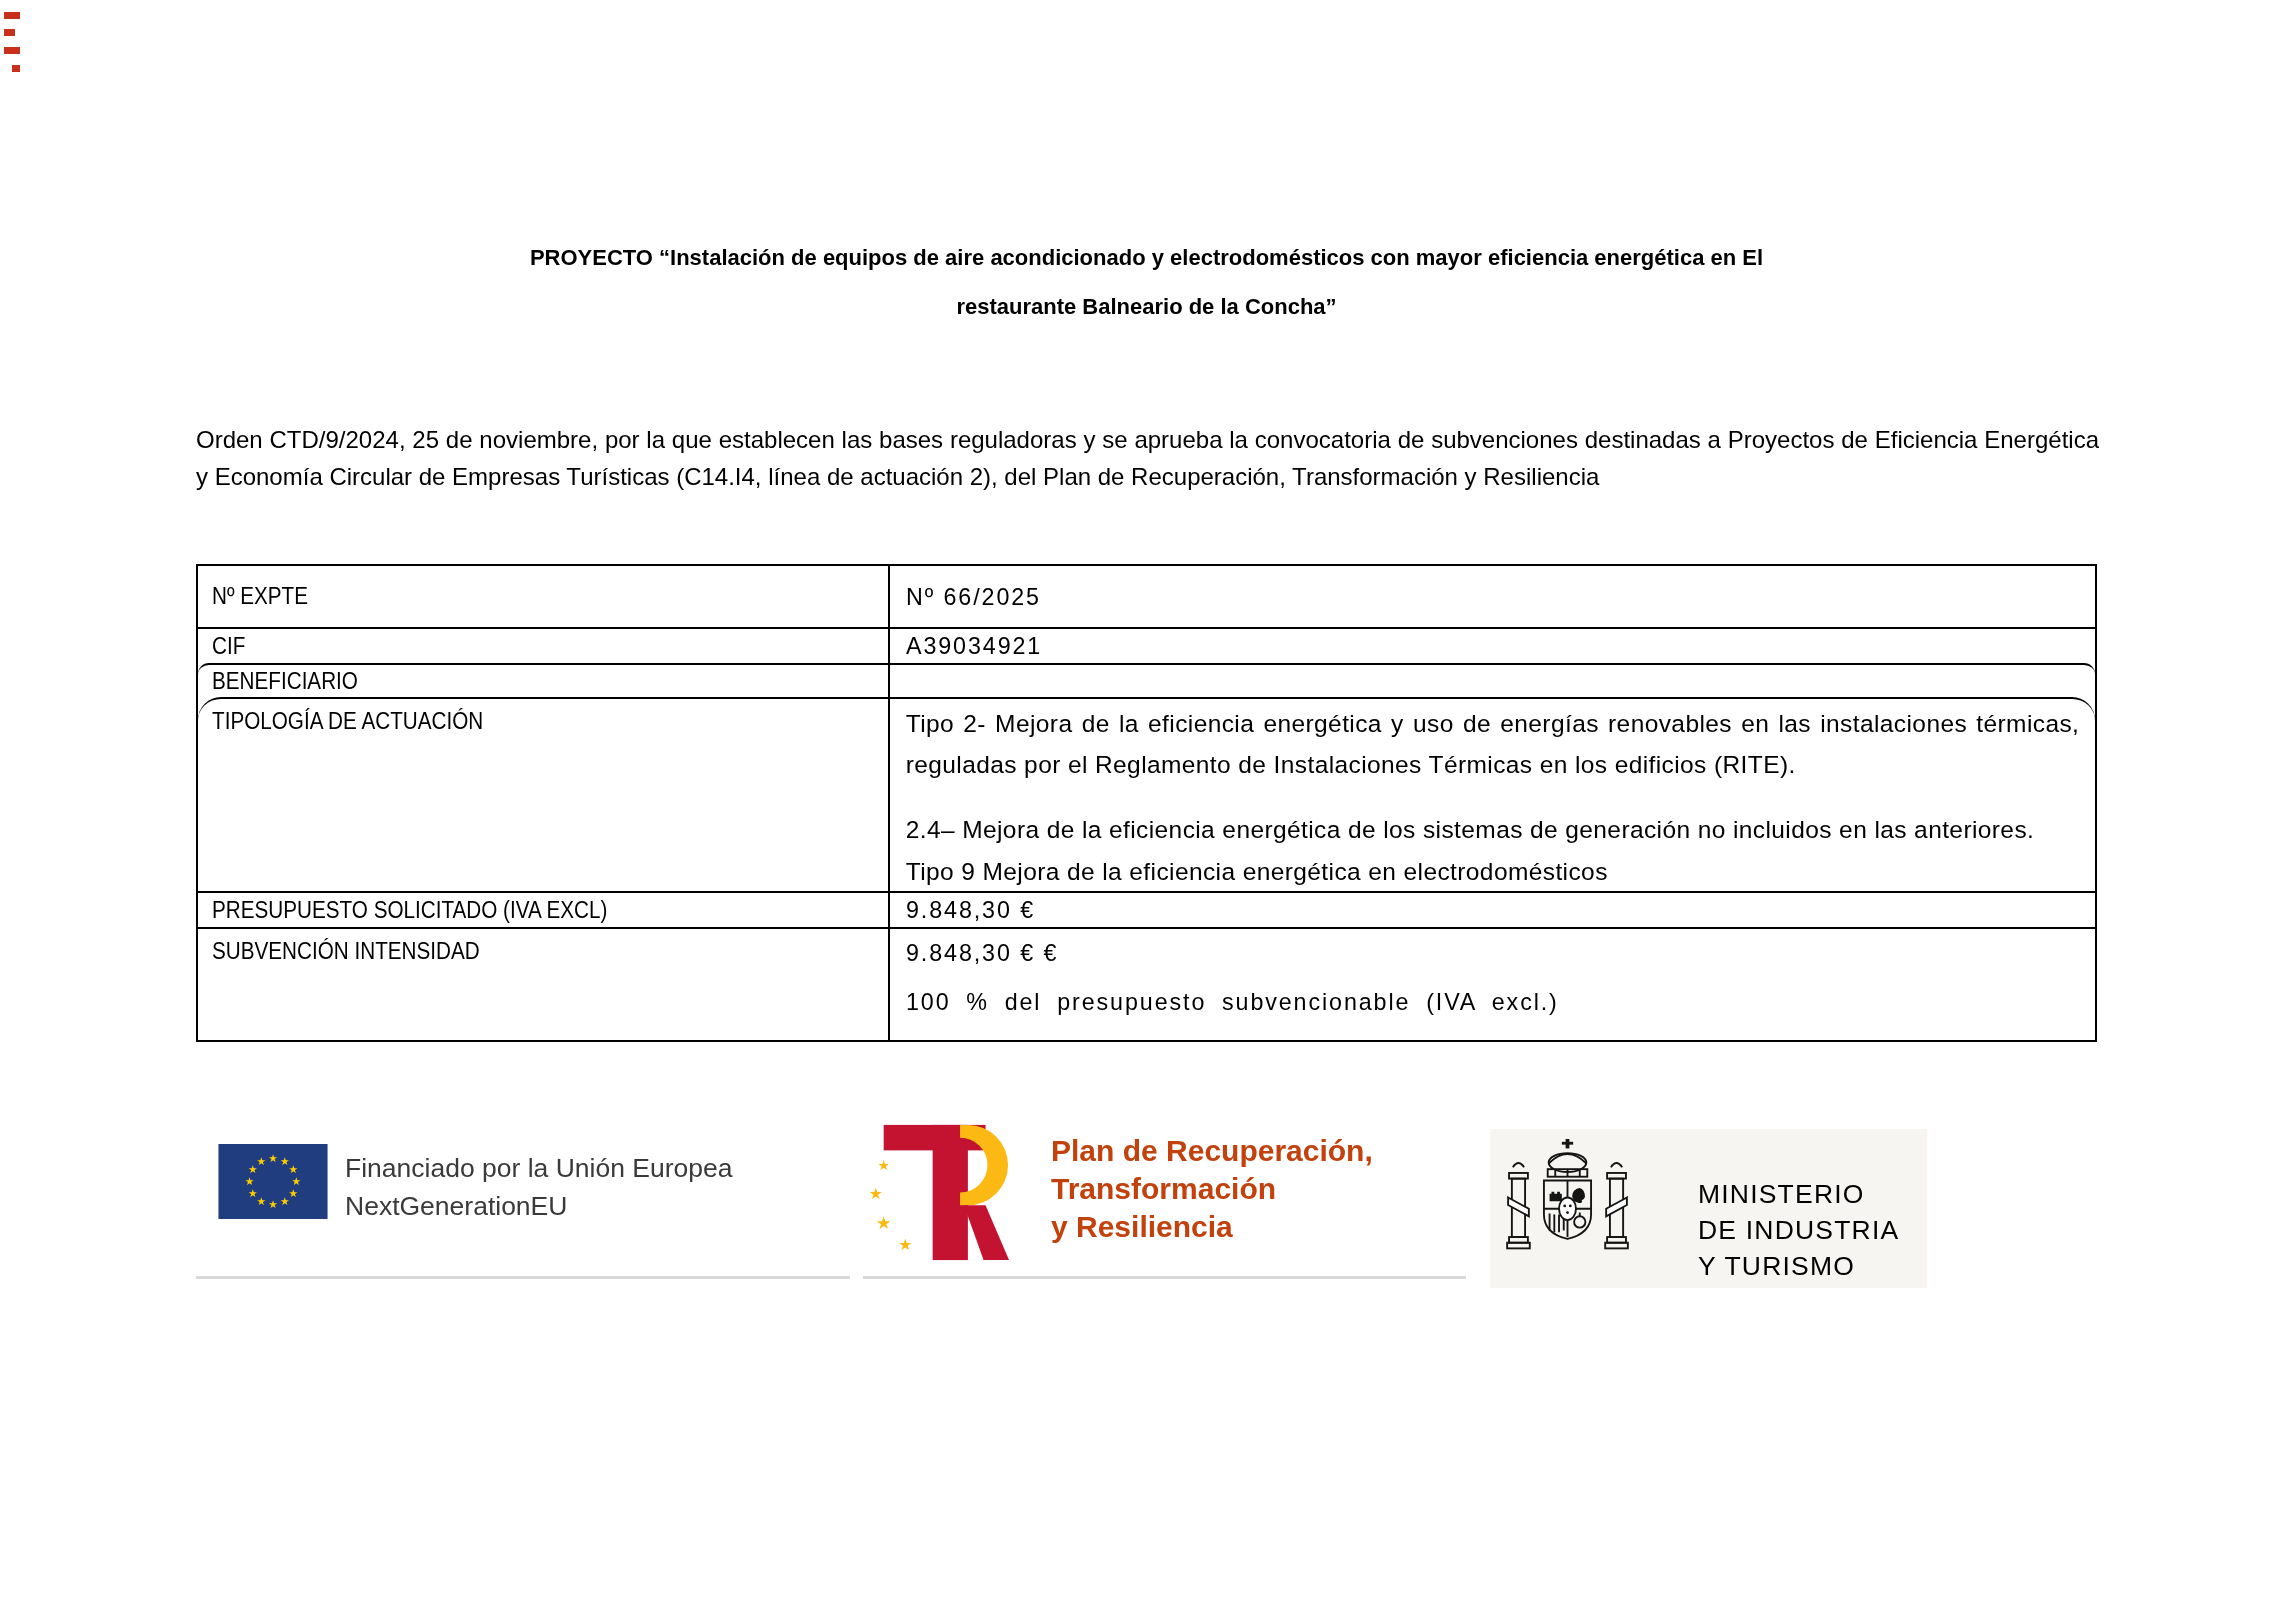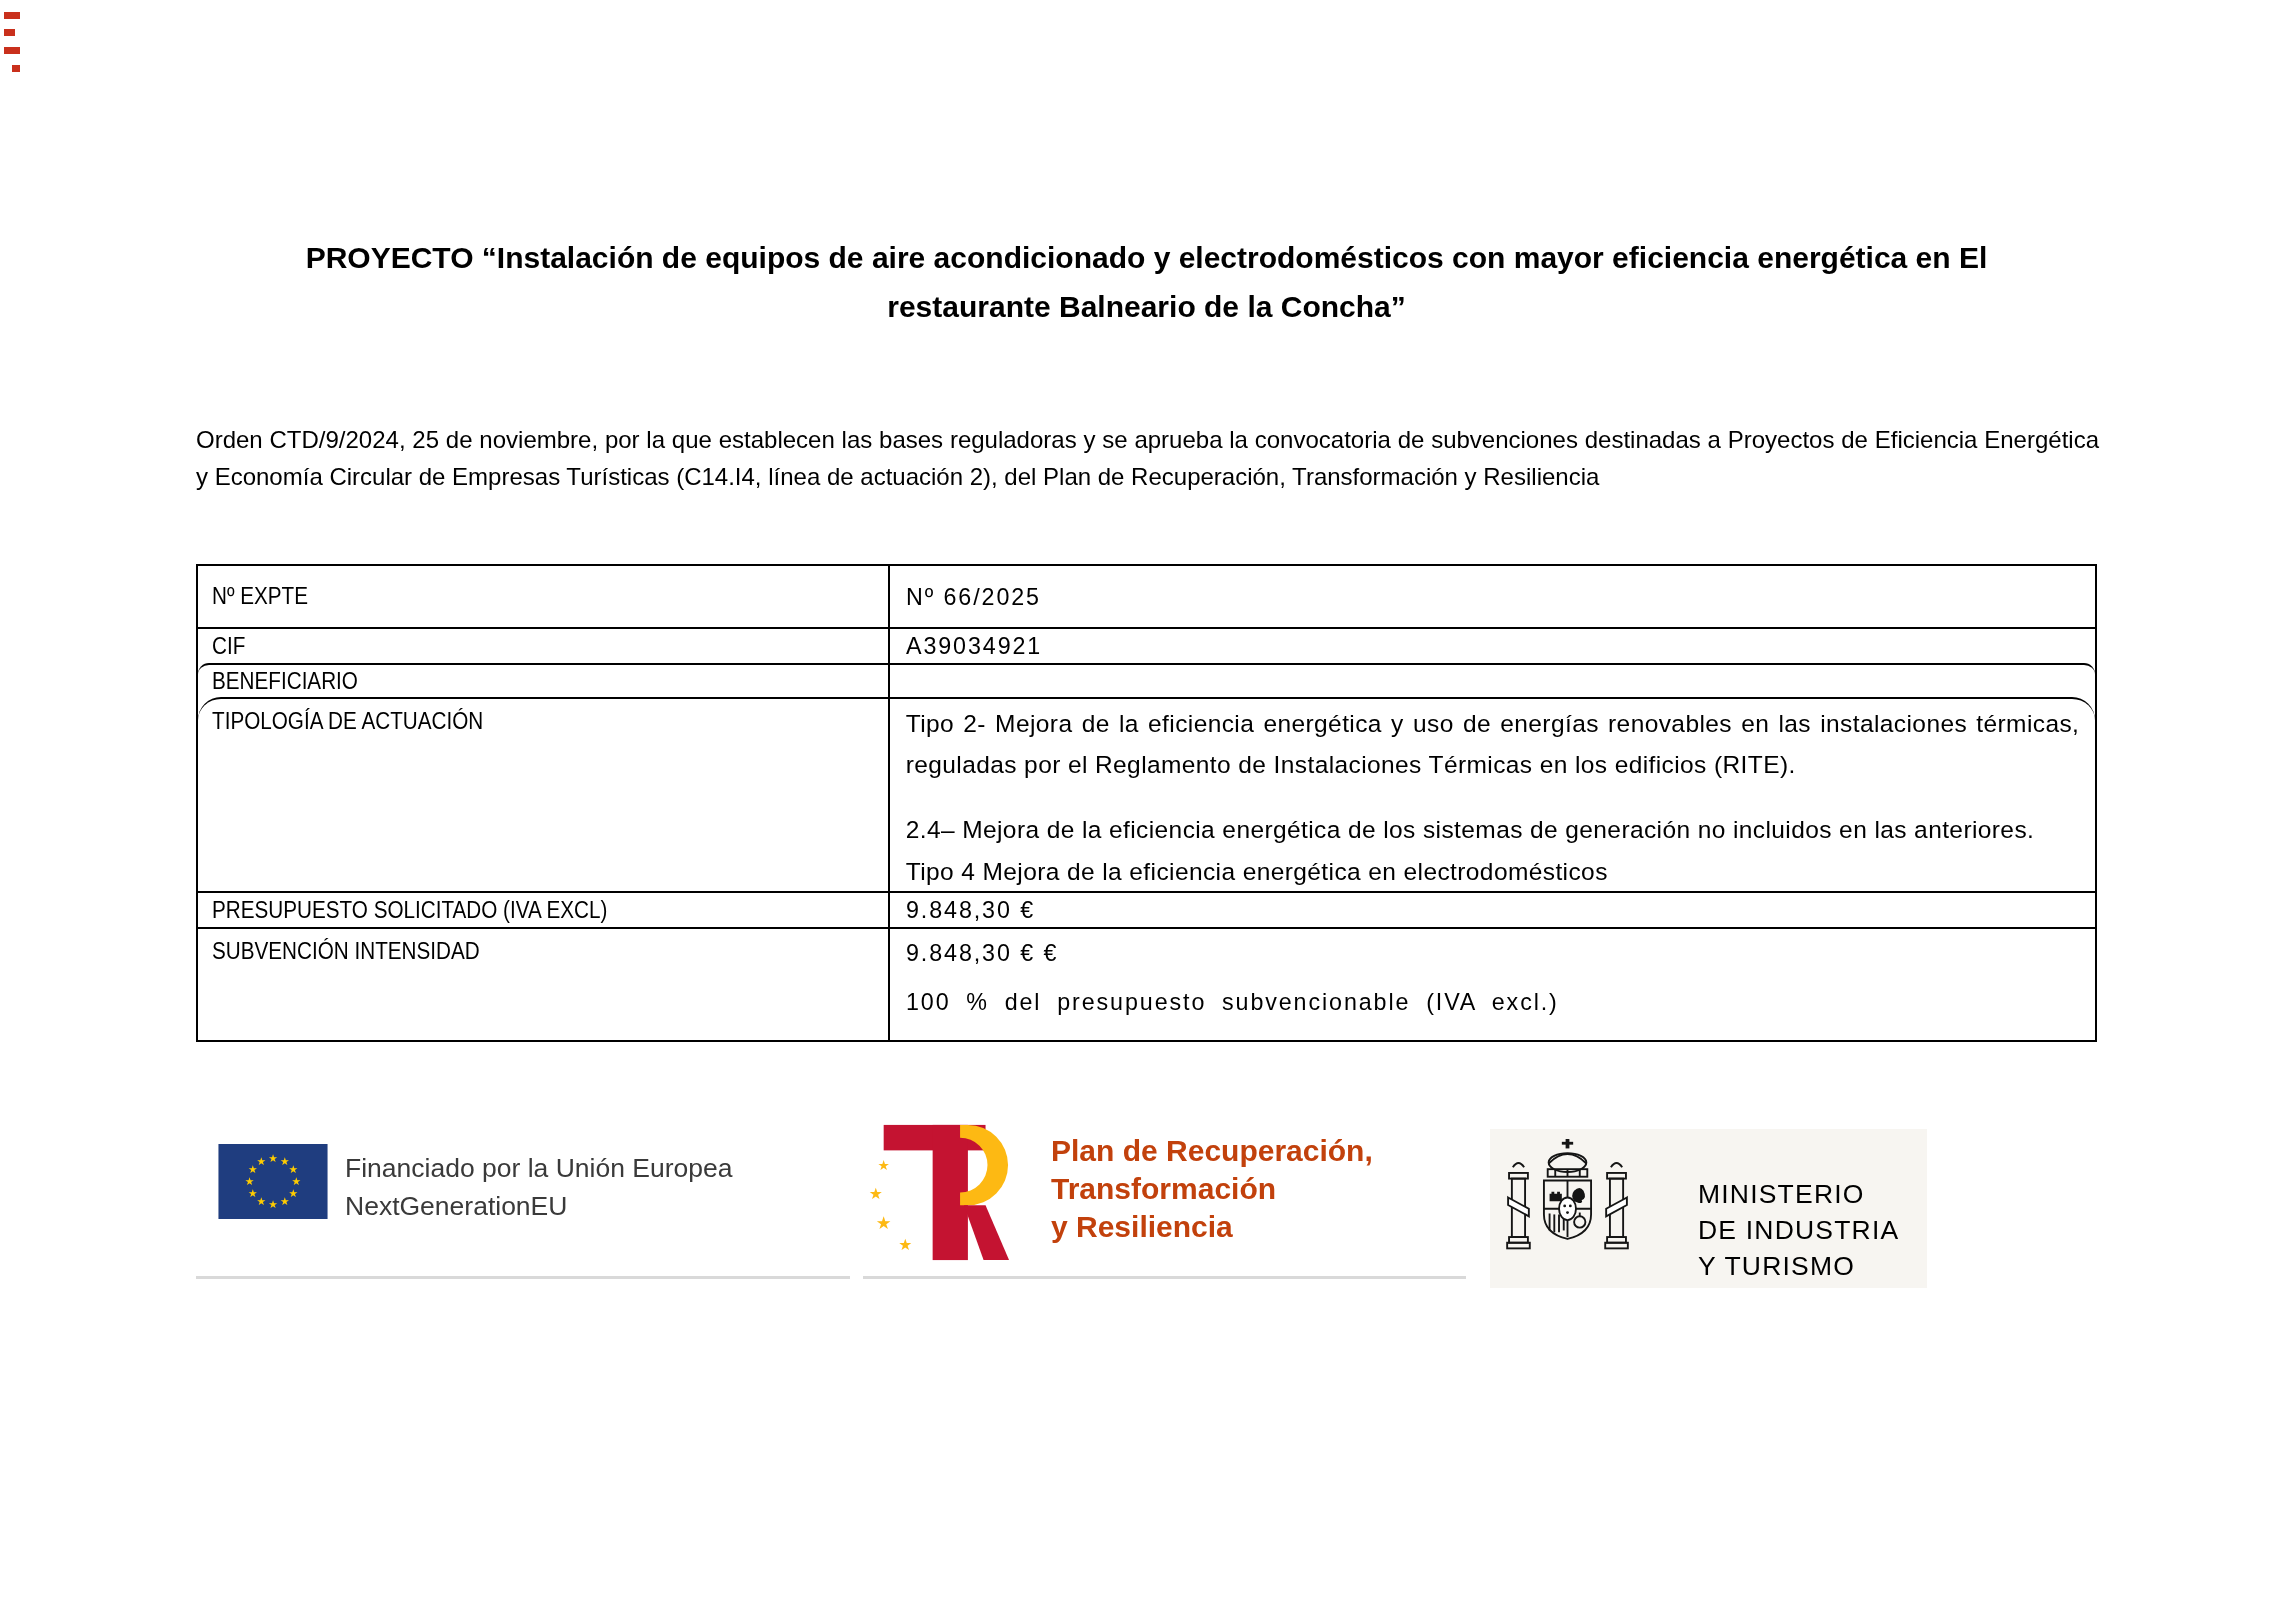--- a/index.html
+++ b/index.html
@@ -6,21 +6,21 @@
   .page{position:relative;width:2293px;height:1621px;background:#ffffff;
         font-family:"Liberation Sans",sans-serif;color:#000;overflow:hidden;}
 
   
   .corner-marks{position:absolute;left:3.9px;top:11.8px;}
   .corner-marks div{height:6.9px;margin-bottom:10.8px;background:#c9301c;}
   .cm1{width:15.7px;} .cm2{width:10.8px;} .cm3{width:15.7px;} .cm4{width:8.8px;margin-left:7.8px;}
 
   
   .doc-title{position:absolute;left:0;right:0;top:233px;text-align:center;
-             font-size:30px;font-weight:700;line-height:49px;}
+             font-size:22px;font-weight:700;line-height:49px;}
 
   
   .intro{position:absolute;left:196px;top:421px;width:1903px;
          font-size:24px;line-height:37px;text-align:justify;}
 
   
   .tbl{position:absolute;left:196px;top:564px;width:1901px;border:2px solid #000;box-sizing:border-box;}
   .trow{display:grid;grid-template-columns:692px 1fr;border-top:2px solid #000;box-sizing:border-box;}
   .trow:first-child{border-top:none;}
   .r1{height:61px;} .r2{height:36px;} .r3{height:34px;border-radius:11px;} .r4{height:194px;border-radius:23px;} .r5{height:36px;} .r6{height:113px;}
@@ -97,21 +97,21 @@
       </div>
     </div>
 
     <div class="trow r4">
       <div class="cl top">
         <span class="lbl">TIPOLOGÍA DE ACTUACIÓN</span>
       </div>
       <div class="cv-block">
         <p class="tip-p">Tipo 2- Mejora de la eficiencia energética y uso de energías renovables en las instalaciones térmicas, reguladas por el Reglamento de Instalaciones Térmicas en los edificios (RITE).</p>
         <p class="tip-p tip-p2">2.4– Mejora de la eficiencia energética de los sistemas de generación no incluidos en las anteriores.</p>
-        <p class="tip-p tip-p3">Tipo 4 Mejora de la eficiencia energética en electrodomésticos</p>
+        <p class="tip-p tip-p3">Tipo 9 Mejora de la eficiencia energética en electrodomésticos</p>
       </div>
     </div>
 
     <div class="trow r5">
       <div class="cl">
         <span class="lbl">PRESUPUESTO SOLICITADO (IVA EXCL)</span>
       </div>
       <div class="cv">
         <span class="val">9.848,30 €</span>
       </div>

